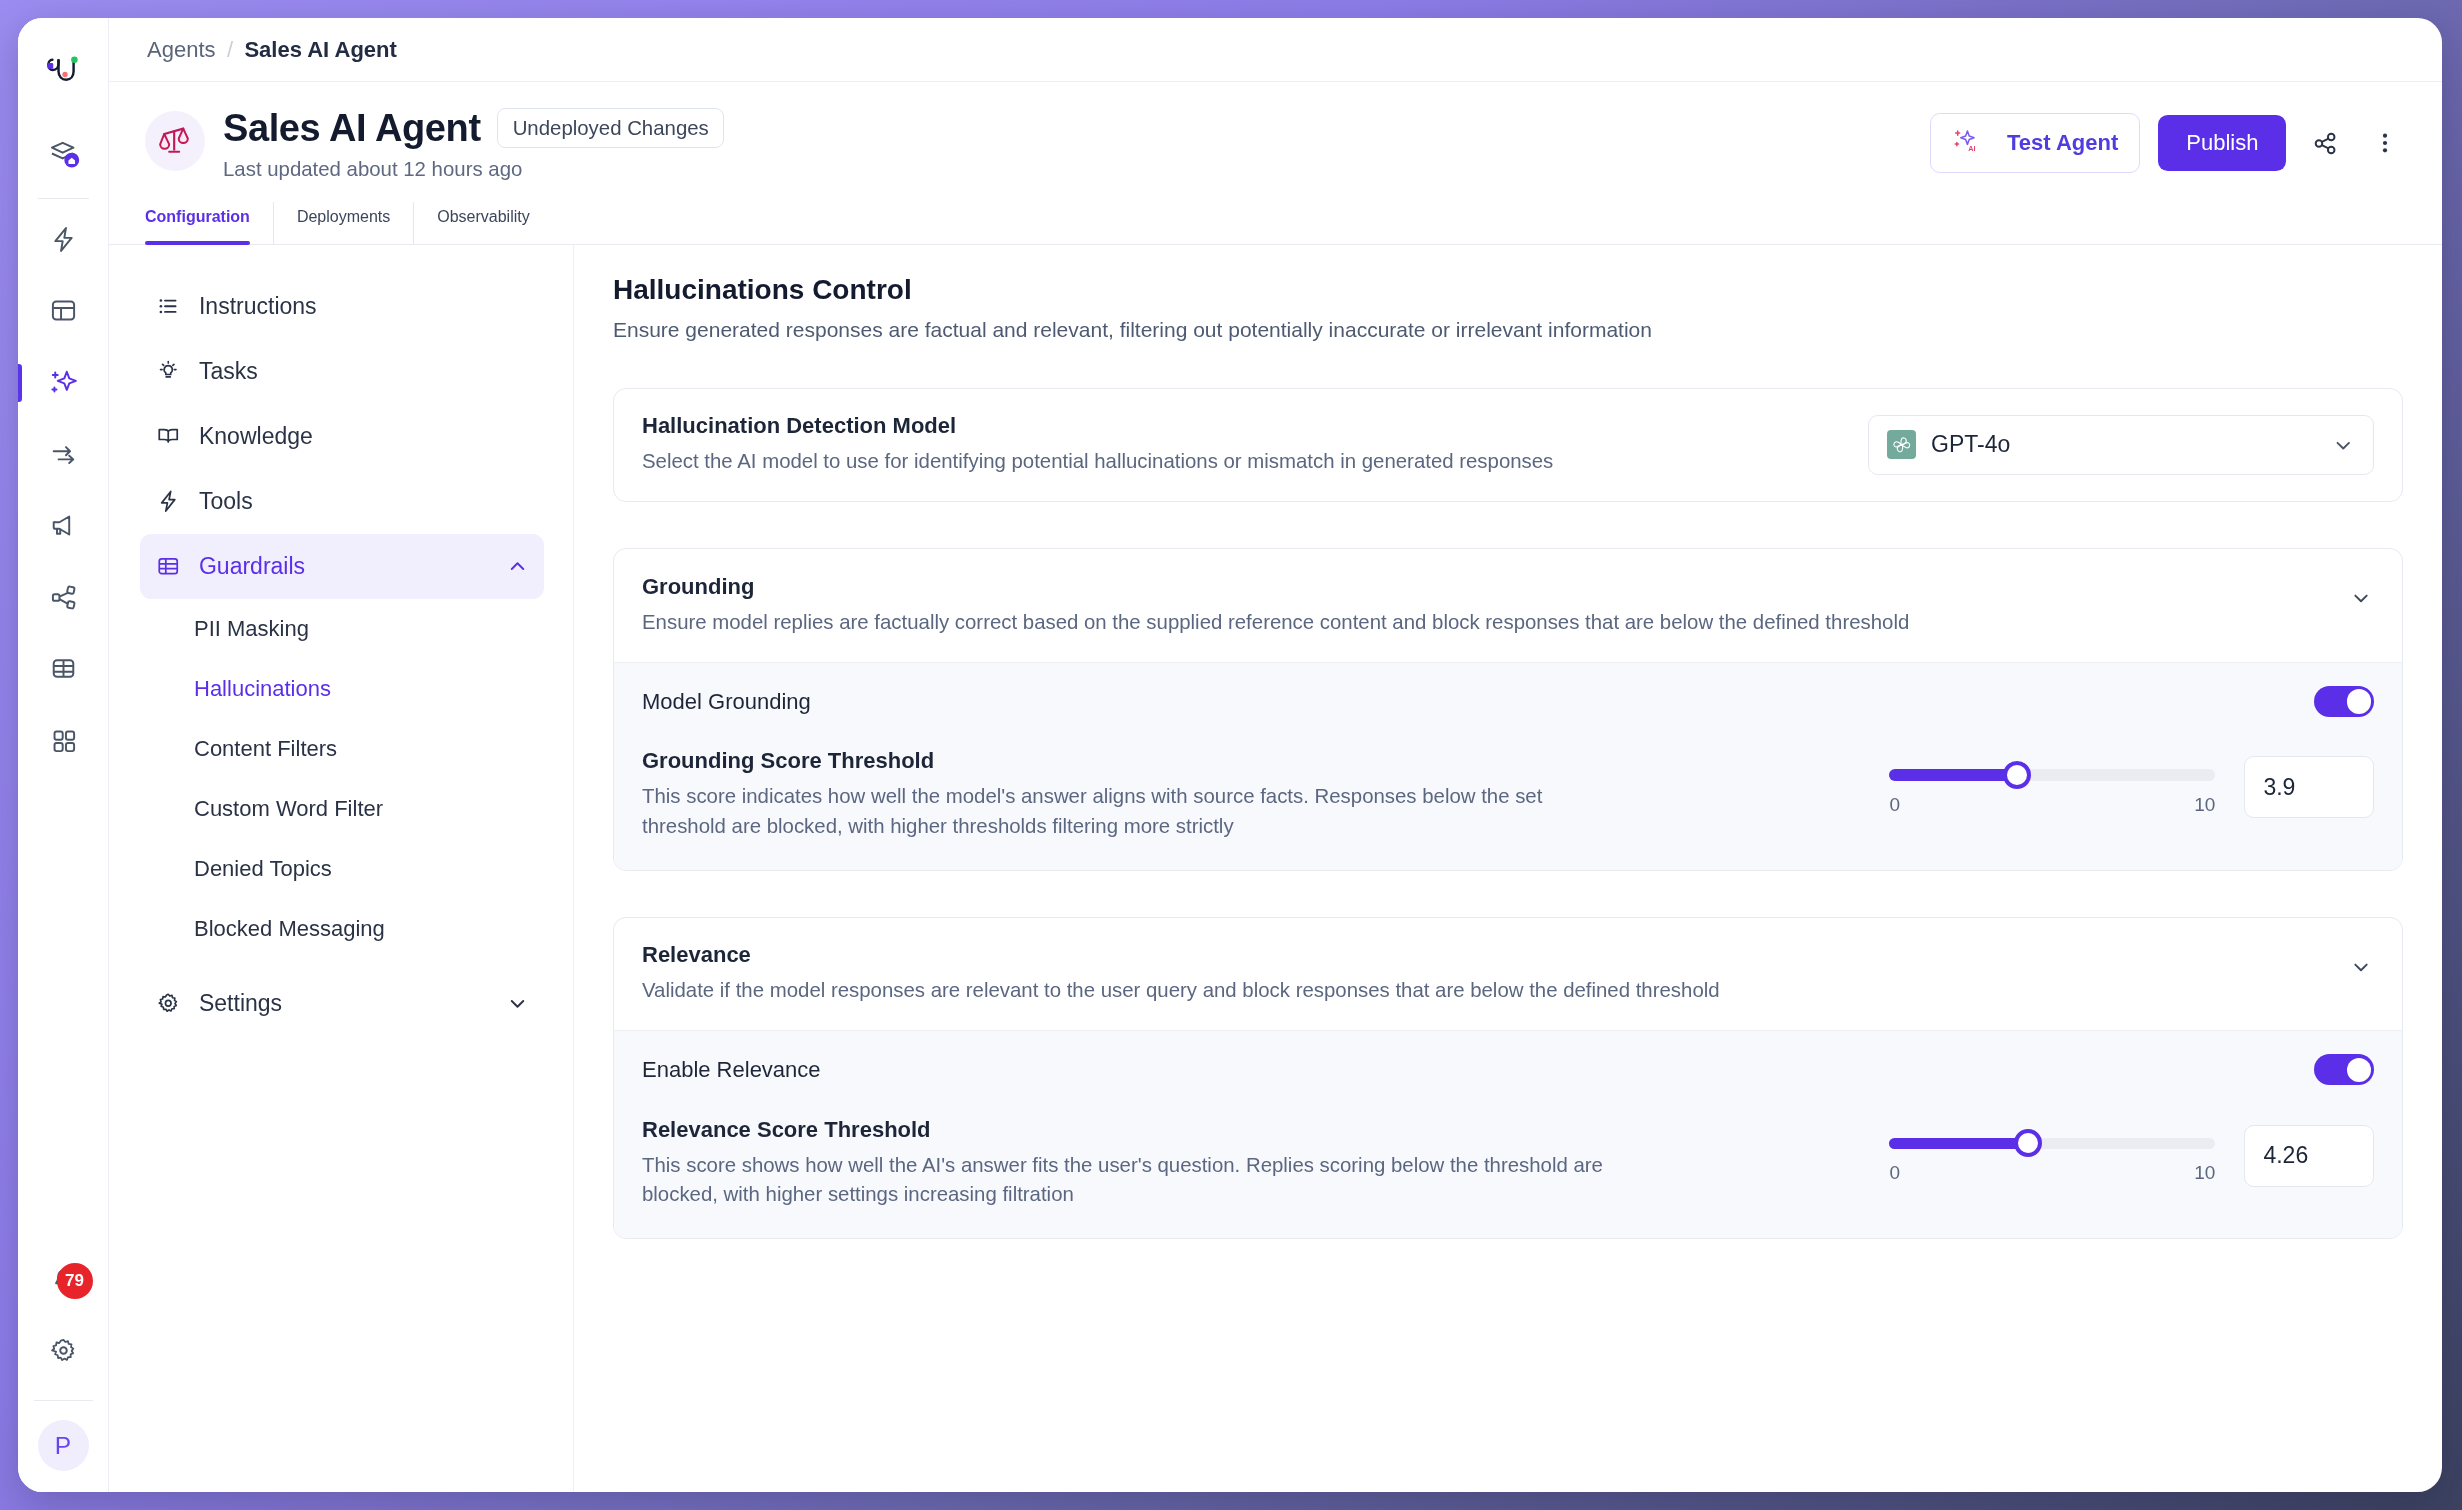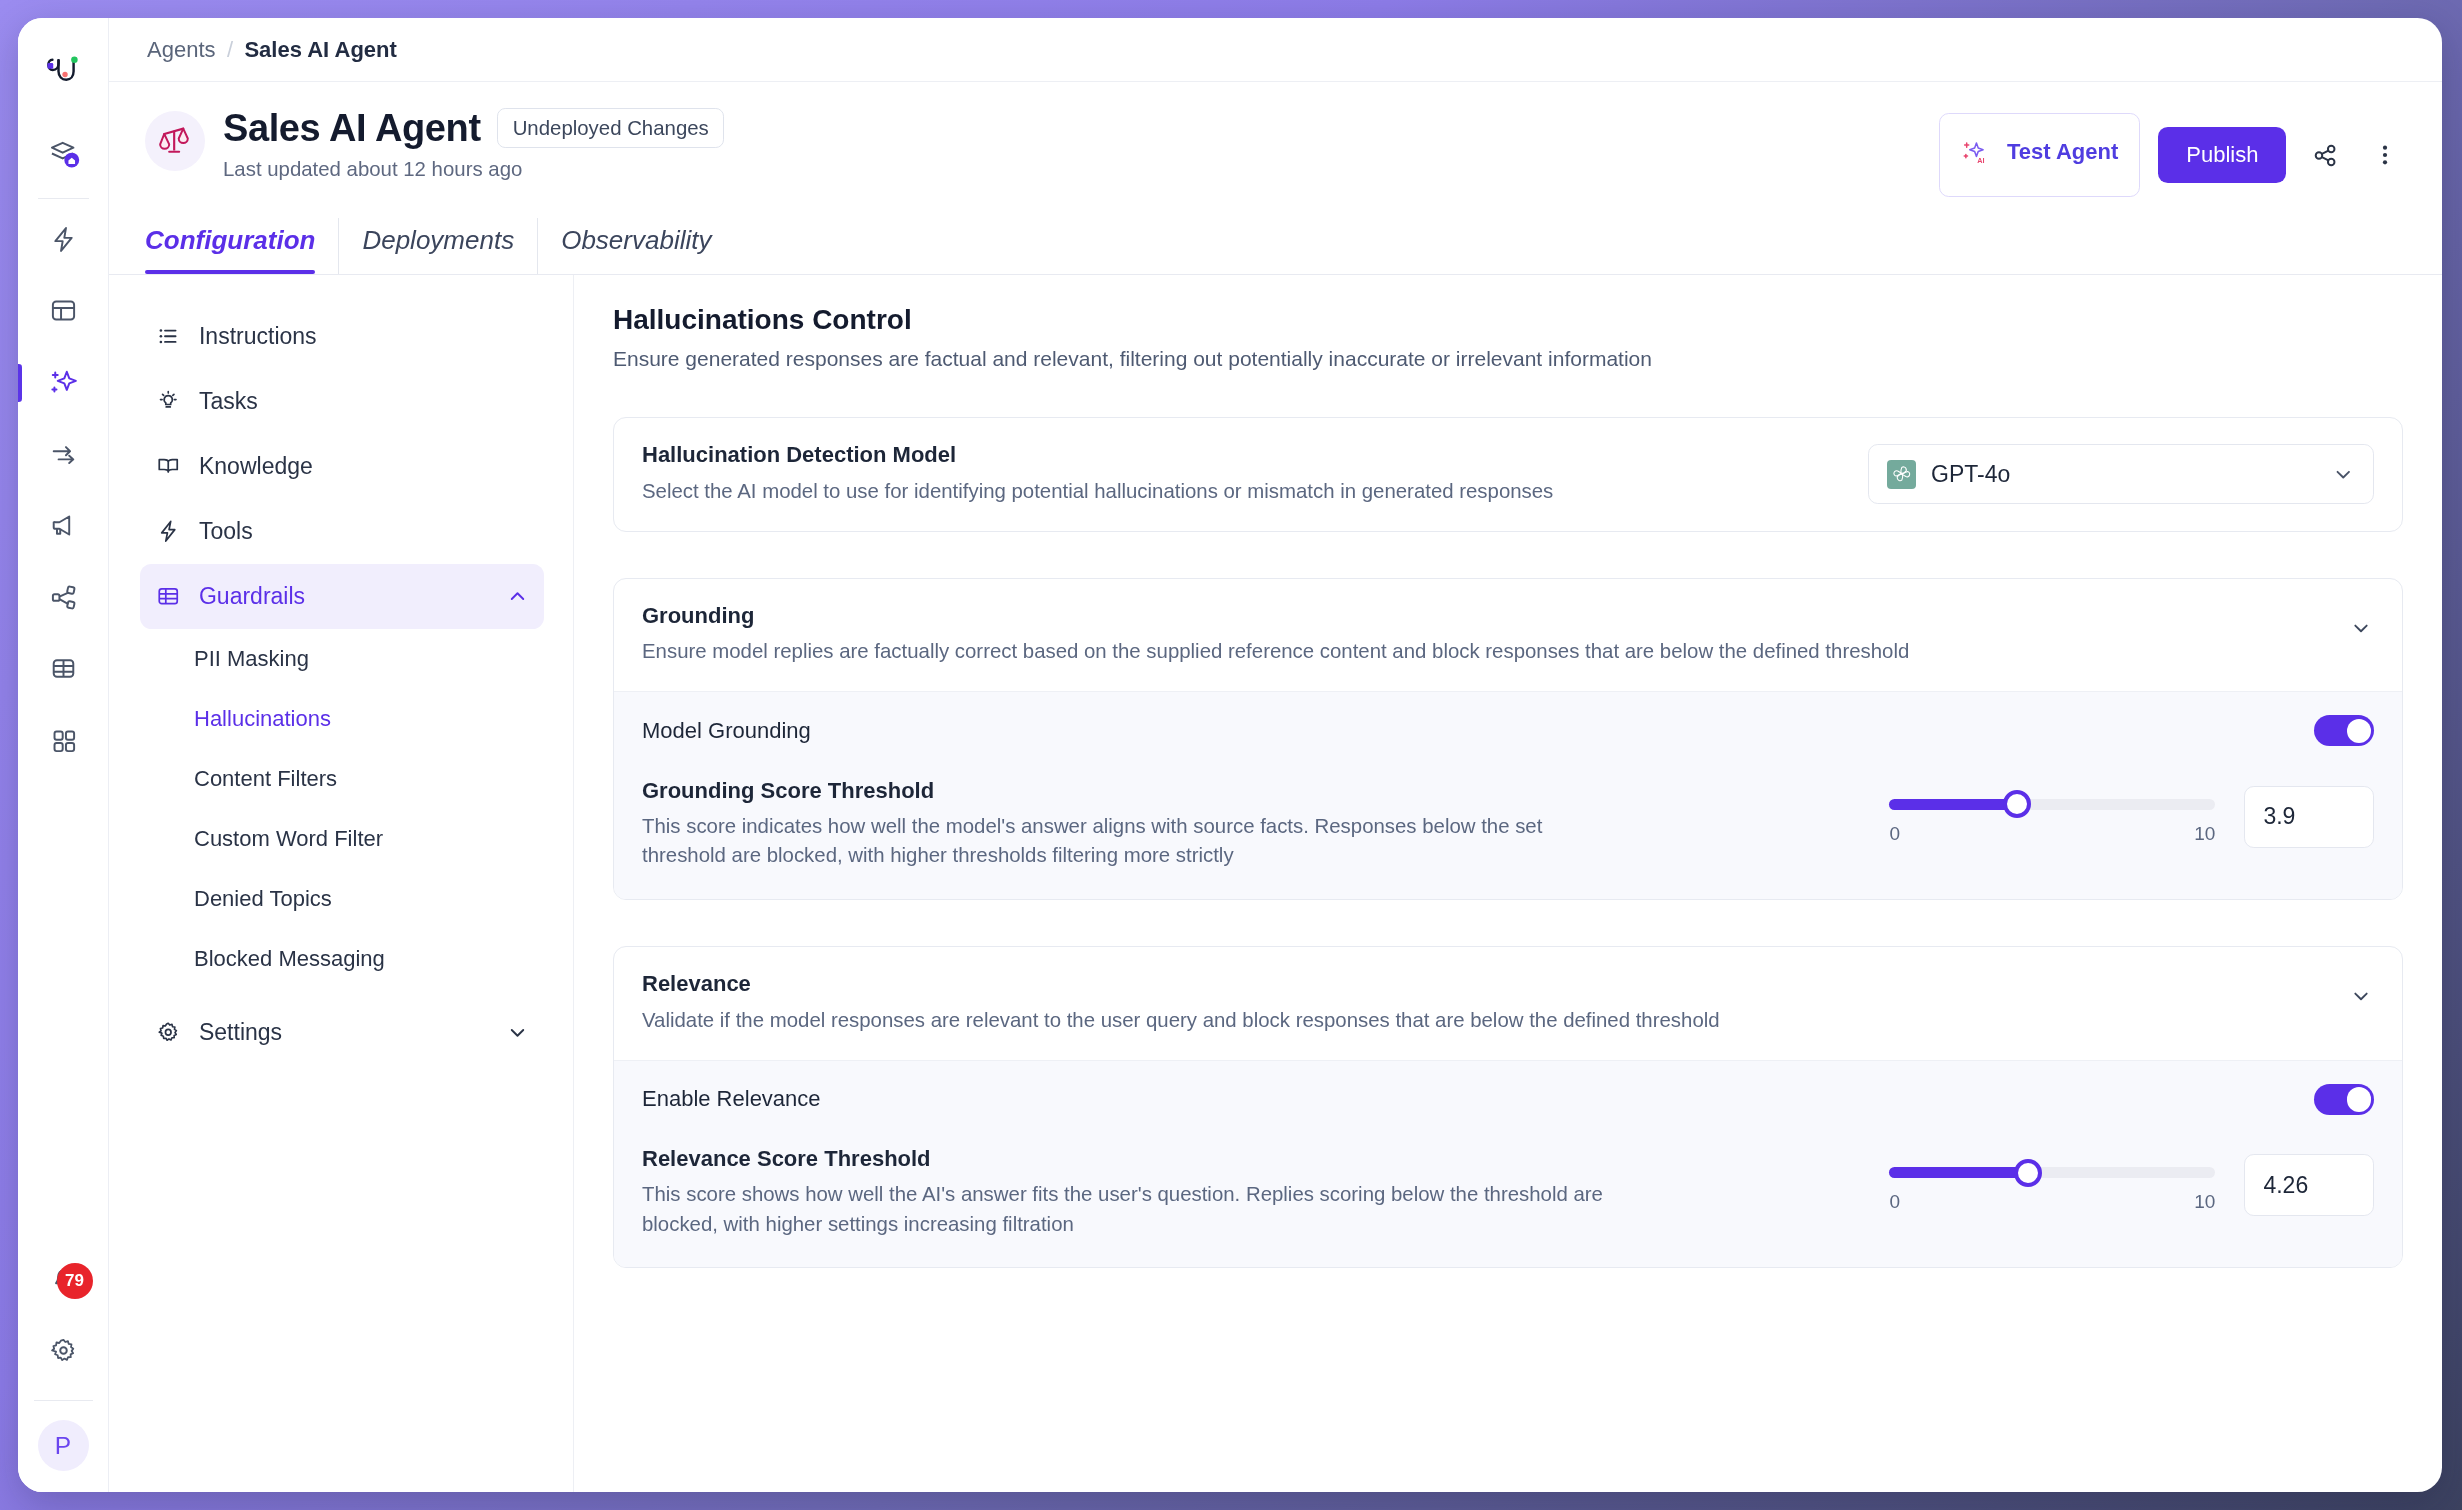--- a/index.html
+++ b/index.html
@@ -98,41 +98,40 @@
   .page-title { font-size: 38px; font-weight: 700; color: #141b2e; letter-spacing: -0.4px; }
   .chip {
     border: 0.8px solid #dfe3ec; border-radius: 8.2px;
     padding: 7.3px 14.7px; font-size: 20.4px; color: #3c475c;
     white-space: nowrap;
     text-align: center;
   }
   .subtitle { font-size: 20.4px; color: #5e6880; margin-top: 8.2px; }
   .header-actions { margin-left: auto; display: flex; align-items: center; gap: 18px; padding-top: 6.5px; }
   .btn-test {
-    display: flex; align-items: flex-start; gap: 20px;
+    display: flex; align-items: center; gap: 29px;
     border: 0.8px solid #ded9fb; background: #fff;
-    border-radius: 9.8px; padding: 25px 21px;
+    border-radius: 9.8px; padding: 13px 21px;
     font-size: 22px; font-weight: 700; color: #4f3de0;
   }
   .btn-publish {
     background: #5b2fe8; color: #fff; border: none;
     border-radius: 9.8px; padding: 14.7px 28px;
     font-size: 22px; font-weight: 500;
   }
   .icon-btn { width: 42px; height: 42px; display: flex; align-items: center; justify-content: center; color: #2b3446; }
 
   .tabs {
     display: flex; align-items: stretch; gap: 0;
     padding: 0 36px; margin-top: 21px;
     border-bottom: 0.8px solid #e8eaf1;
   }
   .tab {
-    font-size: 26px; color: #3b455c; padding: 6.5px 23px 18px;
+    font-size: 16px; color: #3b455c; padding: 6.5px 23px 18px;
     position: relative;
-    font-style: italic;
   }
   .tab:first-child { padding-left: 0; }
   .tab + .tab { border-left: 0.8px solid #e4e7ee; }
   .tab.active { color: #5b2fe8; font-weight: 700; }
   .tab.active::after {
     content: ""; position: absolute; left: 0; right: 23px; bottom: -0.8px;
     height: 4.1px; background: #5b2fe8; border-radius: 2.4px;
   }
 
   .body { flex: 1; display: flex; min-height: 0; }

